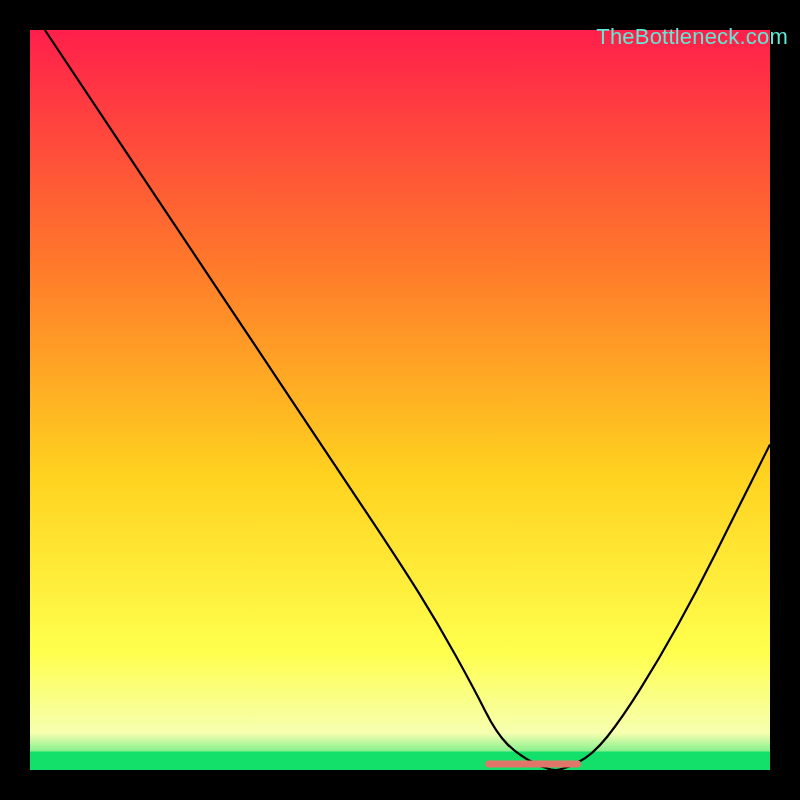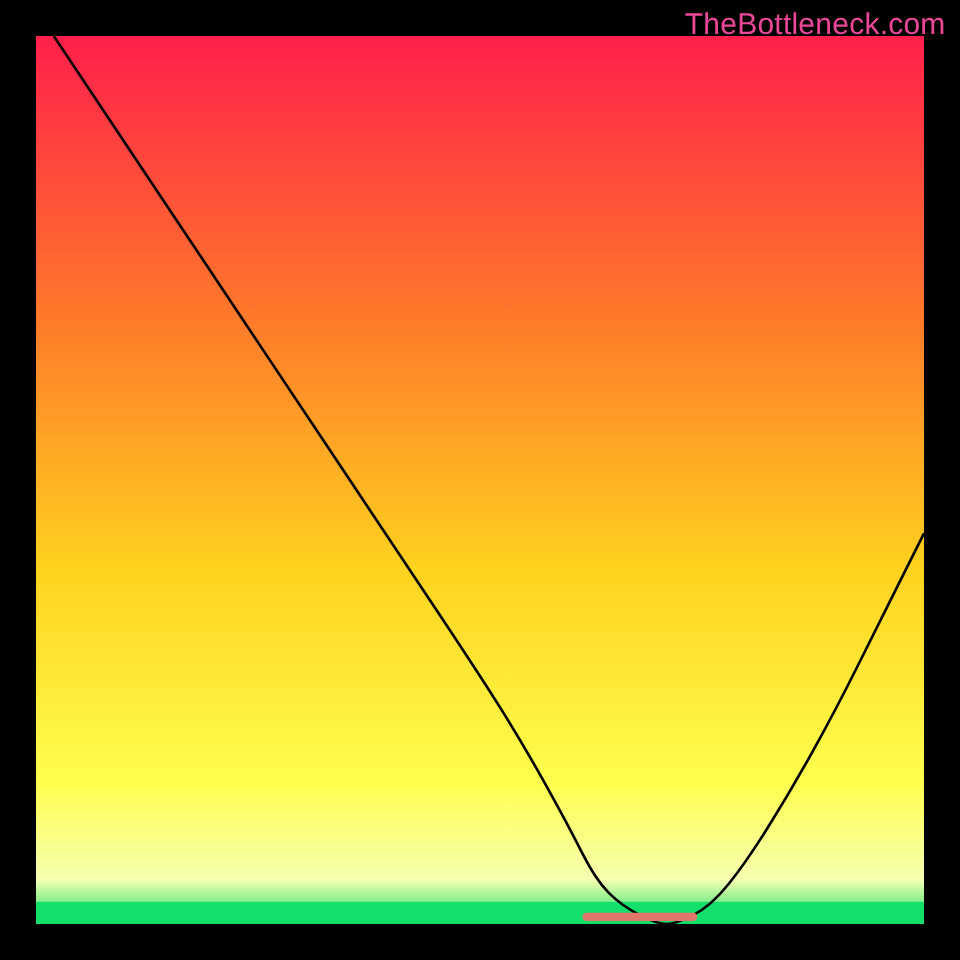--- a/index.html
+++ b/index.html
@@ -12,24 +12,24 @@
     overflow: hidden;
   }
   .frame {
     position: relative;
     width: 800px;
     height: 800px;
     background: #000;
   }
   .watermark {
     position: absolute;
-    top: 6px;
+    top: 24px;
     right: 12px;
-    color: #ec4899;
-    font-size: 25px;
+    color: #5eead4;
+    font-size: 22px;
     font-weight: 500;
     letter-spacing: 0.2px;
     z-index: 5;
   }
   .plot {
     position: absolute;
     left: 30px;
     top: 30px;
     width: 740px;
     height: 740px;

